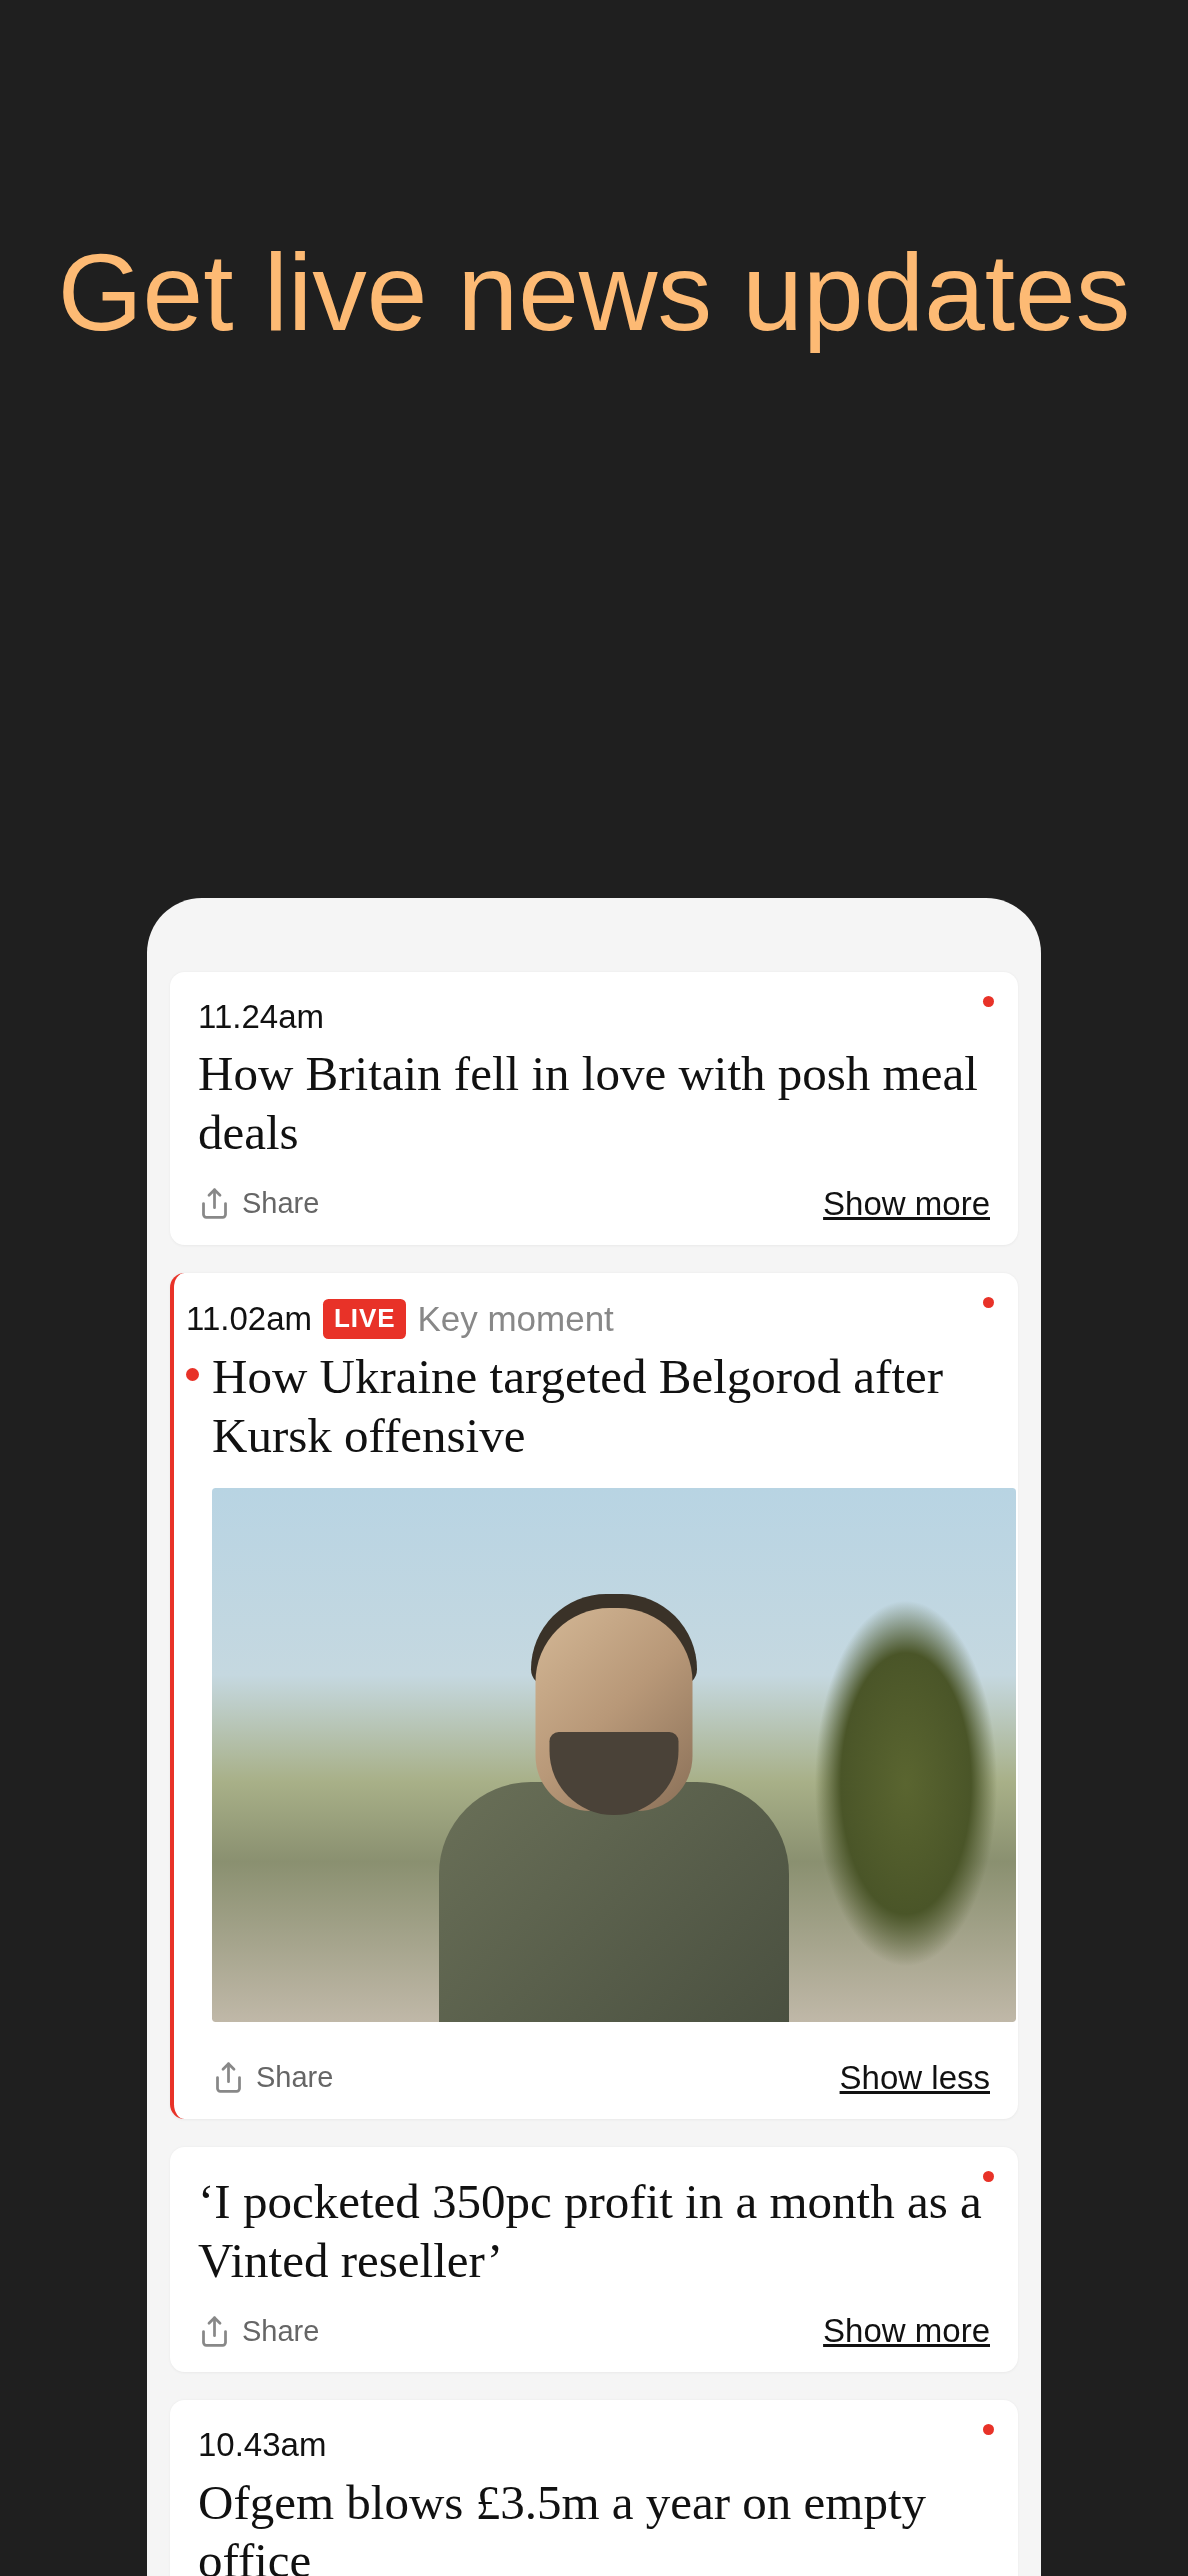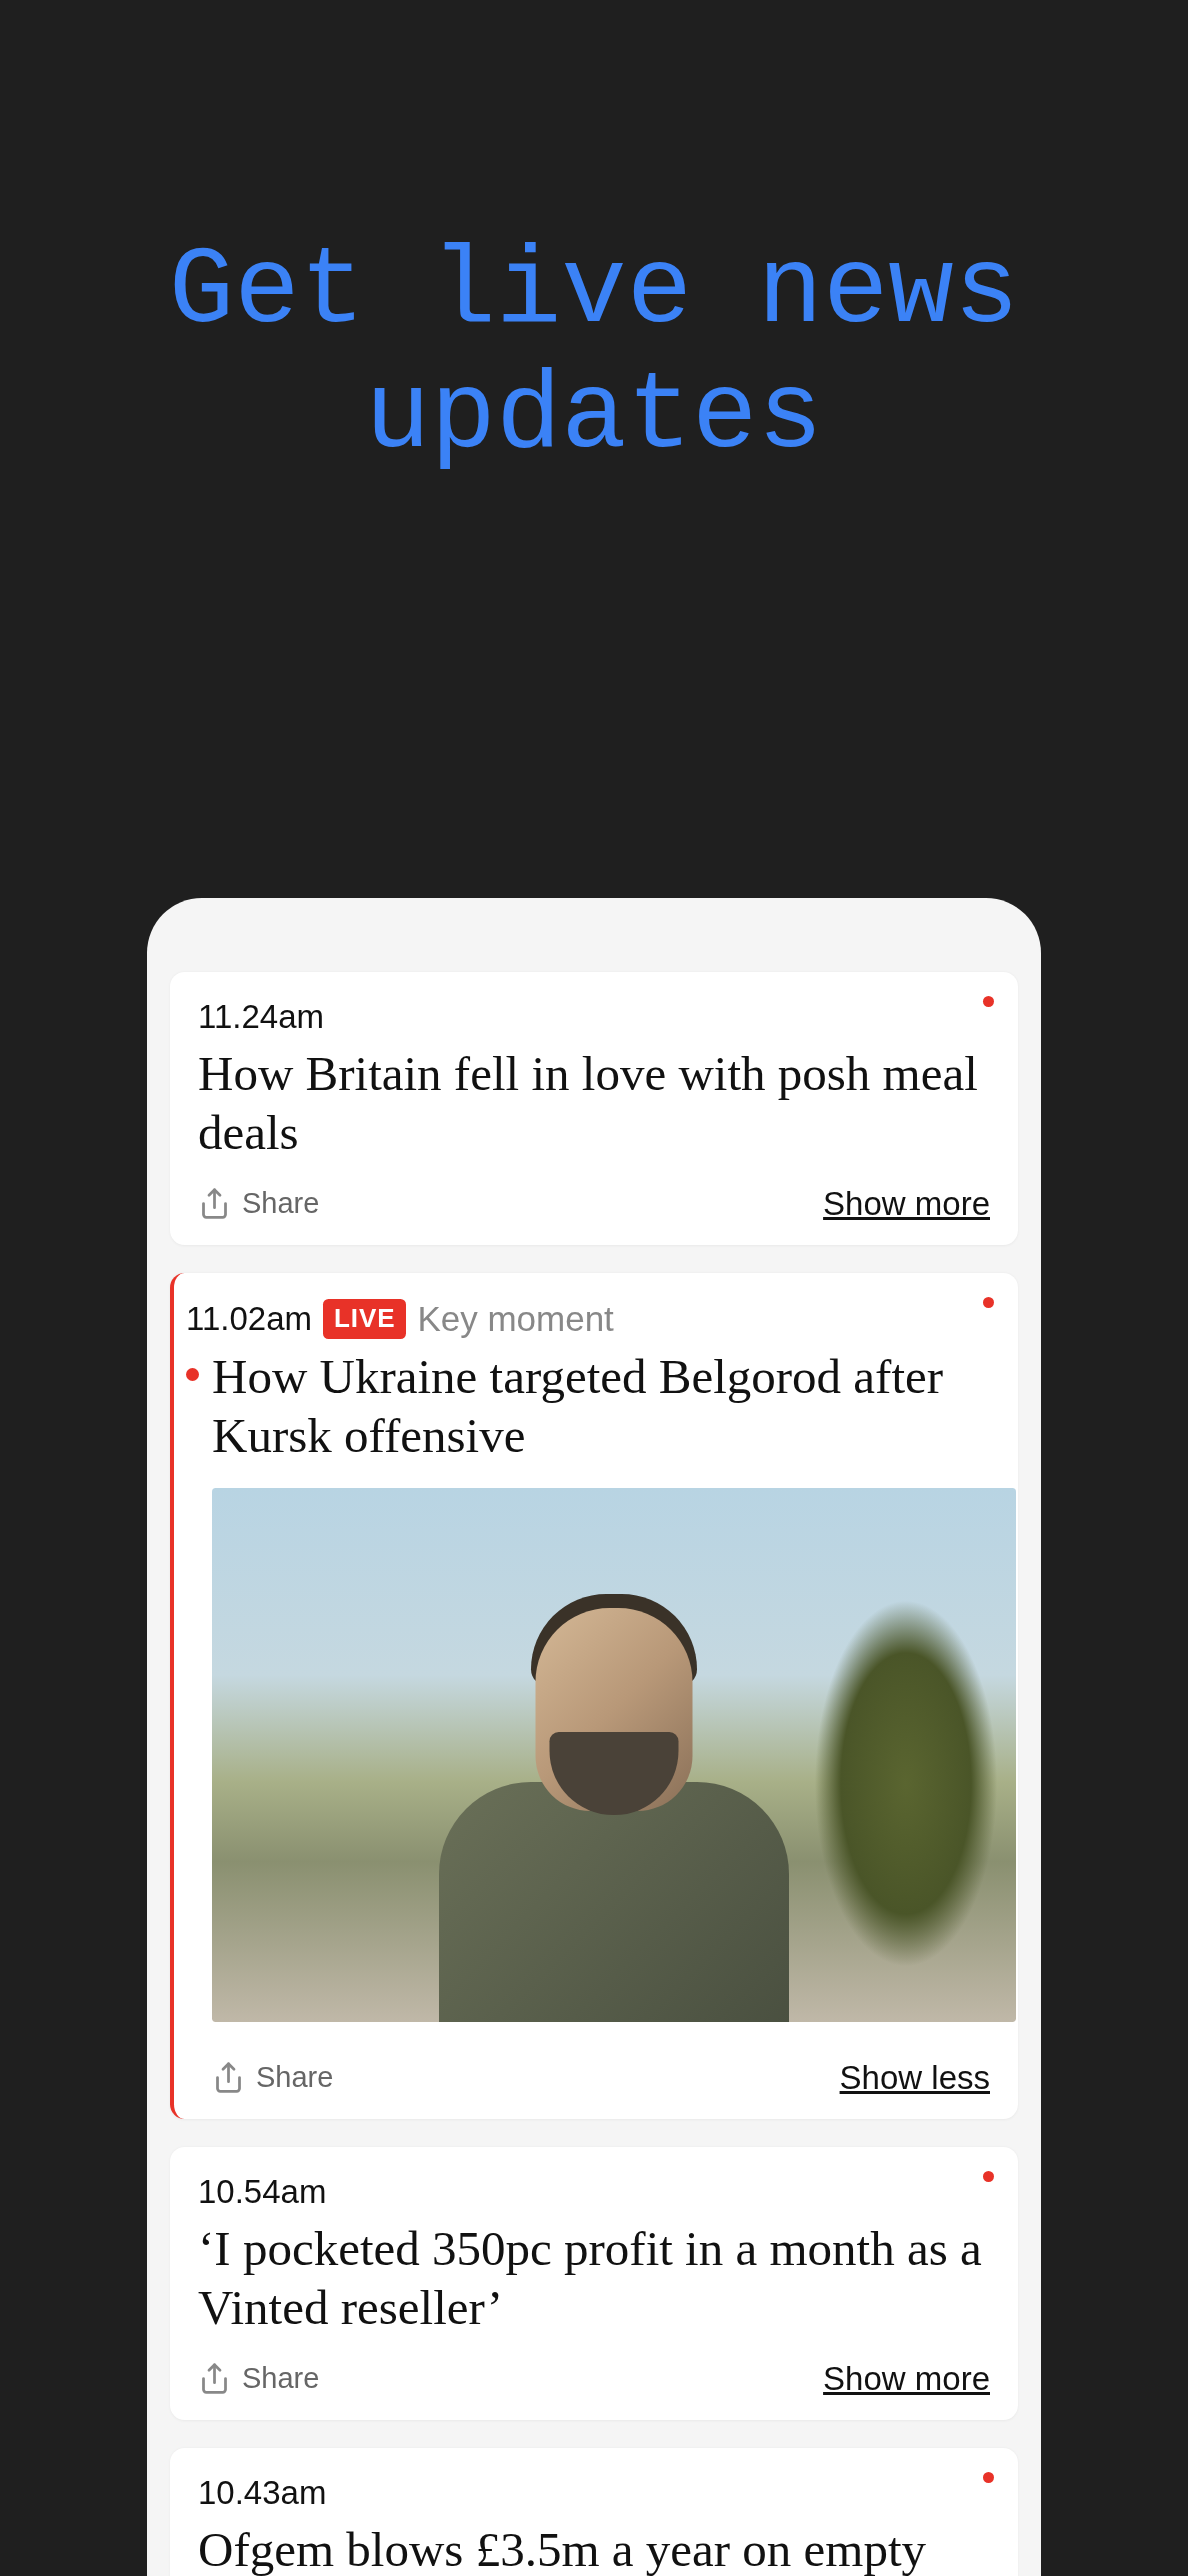--- a/index.html
+++ b/index.html
@@ -24,23 +24,23 @@
     .eyebrow {
       color: #e83228;
       font-size: 37px;
       font-weight: bold;
       font-family: -apple-system, BlinkMacSystemFont, 'Segoe UI', Arial, sans-serif;
       letter-spacing: 9.2px;
       margin-bottom: 28px;
     }
     
     .headline {
-      color: #3b82f6;
+      color: #fdba74;
       font-size: 109px;
-      font-family: Liberation Mono, monospace;
+      font-family: Liberation Sans, sans-serif;
       font-weight: normal;
       line-height: 1.15;
     }
     
     .feed-container {
       position: absolute;
       top: 898px;
       left: 147px;
       width: 894px;
       height: 1678px;
@@ -297,23 +297,20 @@
           <line x1="12" y1="2" x2="12" y2="15"></line>
         </svg>
         <span>Share</span>
       </div>
       <div class="show-more-btn">Show less</div>
     </div>
   </div>
 
   <div class="card">
     <div class="red-dot"></div>
-    <div class="card-meta">
-      <span class="timestamp">10.54am</span>
-    </div>
     <div class="card-title card-title-no-margin">‘I pocketed 350pc profit in a month as a Vinted reseller’</div>
     <div class="card-actions">
       <div class="share-btn">
         <svg class="share-icon" viewBox="0 0 24 24" fill="none" stroke="#888" stroke-width="2" stroke-linecap="round" stroke-linejoin="round">
           <path d="M4 12v8a2 2 0 0 0 2 2h12a2 2 0 0 0 2-2v-8"></path>
           <polyline points="16 6 12 2 8 6"></polyline>
           <line x1="12" y1="2" x2="12" y2="15"></line>
         </svg>
         <span>Share</span>
       </div>

